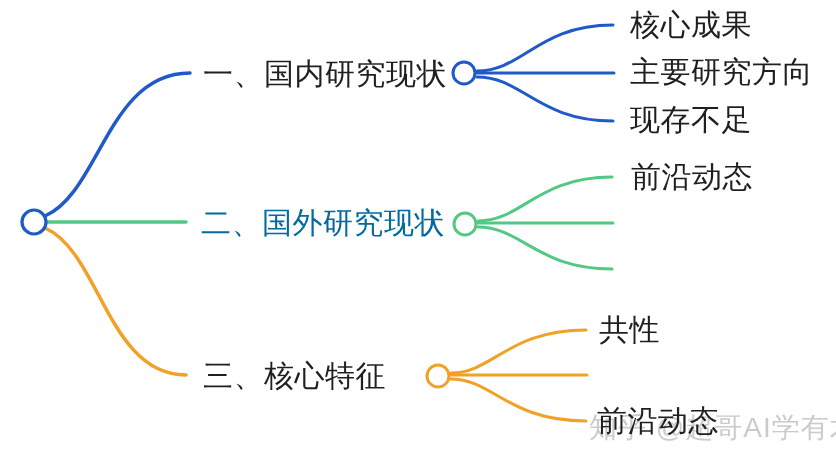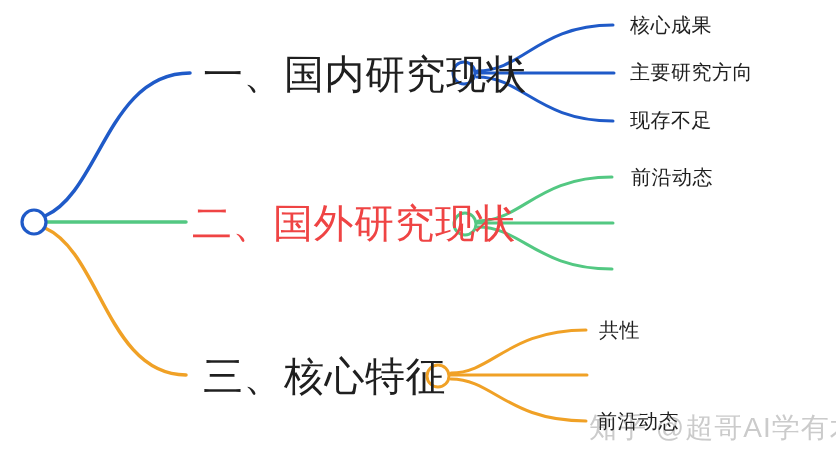--- a/index.html
+++ b/index.html
@@ -23,22 +23,22 @@
   }
   .label {
     position: absolute;
     transform: translateY(-50%);
     white-space: nowrap;
     font-weight: 500;
     line-height: 1;
     z-index: 3;
     cursor: default;
   }
-  .topic { font-size: 40px; letter-spacing: 0.5px; }
-  .subtopic { font-size: 20px; letter-spacing: 0.5px; }
+  .topic { font-size: 30px; letter-spacing: 0.5px; }
+  .subtopic { font-size: 30px; letter-spacing: 0.5px; }
   .watermark {
     position: absolute;
     transform: translateY(-50%);
     white-space: nowrap;
     font-size: 28px;
     letter-spacing: 1px;
     font-weight: 400;
     z-index: 2;
   }
 </style>
@@ -72,20 +72,20 @@
     <circle cx="438" cy="376" r="11" stroke-width="3" fill="#ffffff" stroke="#f0a126"></circle>
   </svg>
 
   <div class="watermark" style="left: 589px; top: 428px; color: rgb(203, 203, 203);">知乎 @超哥AI学有术</div>
 
   <div class="label topic" style="left: 203px; top: 74px; color: rgb(31, 31, 31);">一、国内研究现状</div>
   <div class="label subtopic" style="left: 630px; top: 25px; color: rgb(31, 31, 31);">核心成果</div>
   <div class="label subtopic" style="left: 630px; top: 72px; color: rgb(31, 31, 31);">主要研究方向</div>
   <div class="label subtopic" style="left: 630px; top: 120px; color: rgb(31, 31, 31);">现存不足</div>
 
-  <div class="label topic" style="left: 192px; top: 223px; color: #ef4444;">二、国外研究现状</div>
+  <div class="label topic" style="left: 201px; top: 223px; color: #0369a1;">二、国外研究现状</div>
   <div class="label subtopic" style="left: 631px; top: 177px; color: rgb(31, 31, 31);">前沿动态</div>
 
   <div class="label topic" style="left: 203px; top: 376px; color: rgb(31, 31, 31);">三、核心特征</div>
   <div class="label subtopic" style="left: 599px; top: 330px; color: rgb(31, 31, 31);">共性</div>
   <div class="label subtopic" style="left: 597px; top: 421px; color: rgb(31, 31, 31);">前沿动态</div>
 
 </div>
 
 </body></html>

